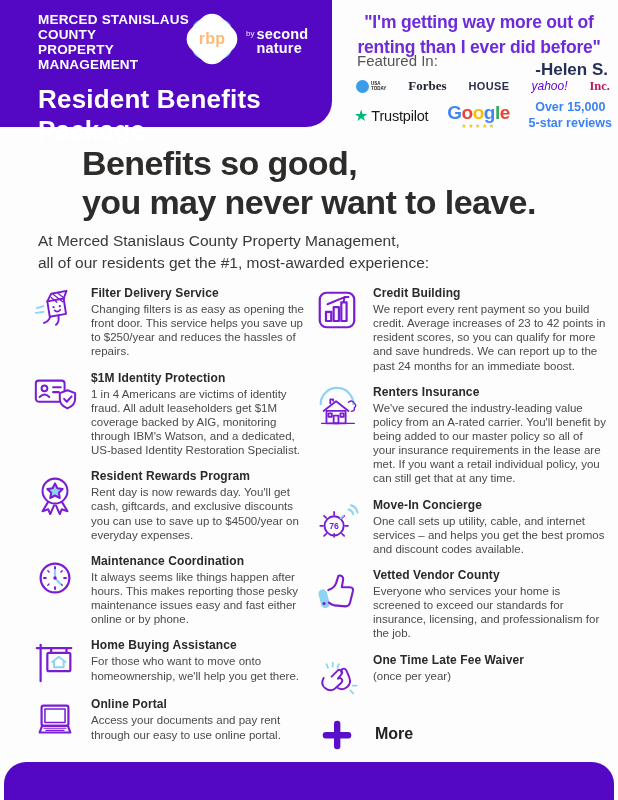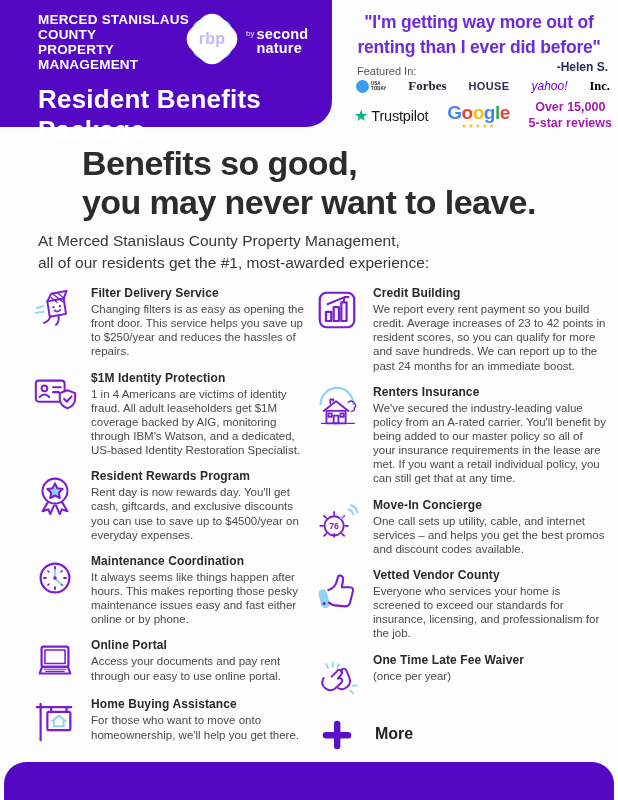--- a/index.html
+++ b/index.html
@@ -11,54 +11,54 @@
   .header-box { position:absolute; left:0; top:0; width:332px; height:127px;
     background:#5408c4; border-radius:0 0 26px 0; color:#fff; }
   .company-name { position:absolute; left:38px; top:12px; font-size:13.5px; font-weight:bold;
     line-height:1.12; letter-spacing:.2px; }
   .package-title { position:absolute; left:38px; top:84px; font-size:26px; font-weight:bold; letter-spacing:.2px; }
 
   .rbp-mark { position:absolute; left:183px; top:10px; width:58px; height:58px; }
   .rbp-blue { position:absolute; left:9px; top:9px; width:40px; height:40px; border-radius:12px; background:#7ac3ee; }
   .rbp-white { position:absolute; left:7px; top:7px; width:44px; height:44px; border-radius:14px; background:#fff; transform:rotate(45deg); }
   .rbp-label { position:absolute; inset:0; display:flex; align-items:center; justify-content:center;
-    color:#c4b5fd; font-weight:bold; font-size:16px; letter-spacing:.3px; }
+    color:#fdba74; font-weight:bold; font-size:16px; letter-spacing:.3px; }
   .by-brand { position:absolute; left:246px; top:28px; display:flex; gap:2px; color:#fff; }
   .by-word { font-size:8px; margin-top:1px; opacity:.9; }
   .brand-words { font-size:14.5px; font-weight:bold; line-height:.95; letter-spacing:.2px; }
 
   
   .quote { position:absolute; left:346px; top:10px; width:266px; text-align:center;
     color:#6d2bd9; font-size:17.5px; font-weight:bold; line-height:1.4; letter-spacing:-.2px; }
   .attribution { position:absolute; left:346px; top:60px; width:262px; text-align:right;
-    color:#253057; font-size:12px; font-weight:bold; }
-
-  
-  .featured-label { position:absolute; left:357px; top:65px; font-size:11px; color:#555; }
+    color:#253057; font-size:17px; font-weight:bold; }
+
+  
+  .featured-label { position:absolute; left:357px; top:52px; font-size:15px; color:#555; }
   .featured-row { position:absolute; left:356px; top:78px; width:254px; display:flex;
     align-items:center; justify-content:space-between; }
   .logo-usatoday { display:flex; align-items:center; gap:2px; }
   .usat-circle { width:13px; height:13px; border-radius:50%; background:#3b9de8; }
   .usat-text { font-size:4.5px; font-weight:bold; color:#1a1a1a; line-height:1.15; white-space:pre-line; }
   .logo-forbes { font-family:"Liberation Serif", serif; font-weight:bold; font-size:13px; color:#20242c; }
   .logo-house { font-size:11px; font-weight:bold; color:#2b3154; letter-spacing:.4px; }
   .logo-yahoo { font-size:12px; font-weight:normal; font-style:italic; color:#5f01d6; }
-  .logo-inc { font-family:"Liberation Serif", serif; font-weight:bold; font-size:12.5px; color:#000000; }
+  .logo-inc { font-family:"Liberation Serif", serif; font-weight:bold; font-size:12.5px; color:#be185d; }
 
   
   .reviews-row { position:absolute; left:354px; top:100px; width:258px; display:flex;
     align-items:center; justify-content:space-between; }
   .trustpilot { display:flex; align-items:center; gap:3px; }
   .tp-star { color:#00b67a; font-size:16px; line-height:1; }
   .tp-word { font-size:14.5px; color:#191919; font-weight:500; letter-spacing:-.2px; }
   .google { text-align:center; line-height:1; }
   .g-word { font-size:19px; font-weight:bold; letter-spacing:-.5px; }
   .gc-b { color:#4285F4; } .gc-r { color:#EA4335; } .gc-y { color:#FBBC05; } .gc-g { color:#34A853; }
   .g-stars { font-size:6px; color:#f5c518; letter-spacing:1.5px; margin-top:1px; }
-  .review-summary { text-align:center; color:#a21caf; font-size:12.5px; font-weight:bold; line-height:1.25; }
+  .review-summary { text-align:center; color:#3b82f6; font-size:12.5px; font-weight:bold; line-height:1.25; }
 
   
   .headline { position:absolute; left:36px; top:144px; font-size:34px; font-weight:bold;
     color:#2d2c2b; line-height:1.14; letter-spacing:-.6px;margin-left:46px; }
   .subhead { position:absolute; left:38px; top:230px; font-size:15.5px; color:#3a3938; line-height:1.4; }
 
   
   .col { position:absolute; top:286px; display:flex; flex-direction:column; }
   .col-left { left:30px; width:278px; }
   .col-right { left:312px; width:294px; }
@@ -210,50 +210,50 @@
     <div class="txt">
       <div class="btitle">Maintenance Coordination</div>
       <div class="bdesc">It always seems like things happen after hours. This makes reporting those pesky maintenance issues easy and fast either online or by phone.</div>
     </div>
   </div>
 
   <div class="item">
     <div class="icon-box">
       <svg viewBox="0 0 48 48">
         <g stroke="#7a1cd3" stroke-width="2.3" fill="none" stroke-linecap="round" stroke-linejoin="round">
+          <path d="M9 6 v38"></path>
+          <path d="M5 9.5 h36"></path>
+          <path d="M20 9.5 v5 M36 9.5 v5"></path>
+          <rect x="16" y="14.5" width="24" height="19" rx="1.5"></rect>
+        </g>
+        <g stroke="#8fd2f4" stroke-width="2" fill="none" stroke-linejoin="round" stroke-linecap="round">
+          <path d="M21 24 l7 -5.5 7 5.5 M23 23 v6.5 h10 V23"></path>
+        </g>
+      </svg>
+    </div>
+    <div class="txt">
+      <div class="btitle">Home Buying Assistance</div>
+      <div class="bdesc">For those who want to move onto homeownership, we'll help you get there.</div>
+    </div>
+  </div>
+
+  <div class="item">
+    <div class="icon-box">
+      <svg viewBox="0 0 48 48">
+        <g stroke="#7a1cd3" stroke-width="2.3" fill="none" stroke-linecap="round" stroke-linejoin="round">
           <rect x="10" y="8" width="28" height="21" rx="2"></rect>
           <rect x="13.5" y="11.5" width="21" height="14" stroke-width="1.6"></rect>
           <path d="M8 36 h32 l-2.5 -7 h-27 Z"></path>
           <path d="M12.5 31.5 h23 M14.5 33.8 h19" stroke-width="1.1"></path>
         </g>
       </svg>
     </div>
     <div class="txt">
       <div class="btitle">Online Portal</div>
       <div class="bdesc">Access your documents and pay rent through our easy to use online portal.</div>
-    </div>
-  </div>
-
-  <div class="item">
-    <div class="icon-box">
-      <svg viewBox="0 0 48 48">
-        <g stroke="#7a1cd3" stroke-width="2.3" fill="none" stroke-linecap="round" stroke-linejoin="round">
-          <path d="M9 6 v38"></path>
-          <path d="M5 9.5 h36"></path>
-          <path d="M20 9.5 v5 M36 9.5 v5"></path>
-          <rect x="16" y="14.5" width="24" height="19" rx="1.5"></rect>
-        </g>
-        <g stroke="#8fd2f4" stroke-width="2" fill="none" stroke-linejoin="round" stroke-linecap="round">
-          <path d="M21 24 l7 -5.5 7 5.5 M23 23 v6.5 h10 V23"></path>
-        </g>
-      </svg>
-    </div>
-    <div class="txt">
-      <div class="btitle">Home Buying Assistance</div>
-      <div class="bdesc">For those who want to move onto homeownership, we'll help you get there.</div>
     </div>
   </div>
 
 </div>
 
 <div class="col col-right">
 
   <div class="item">
     <div class="icon-box">
       <svg viewBox="0 0 48 48">

